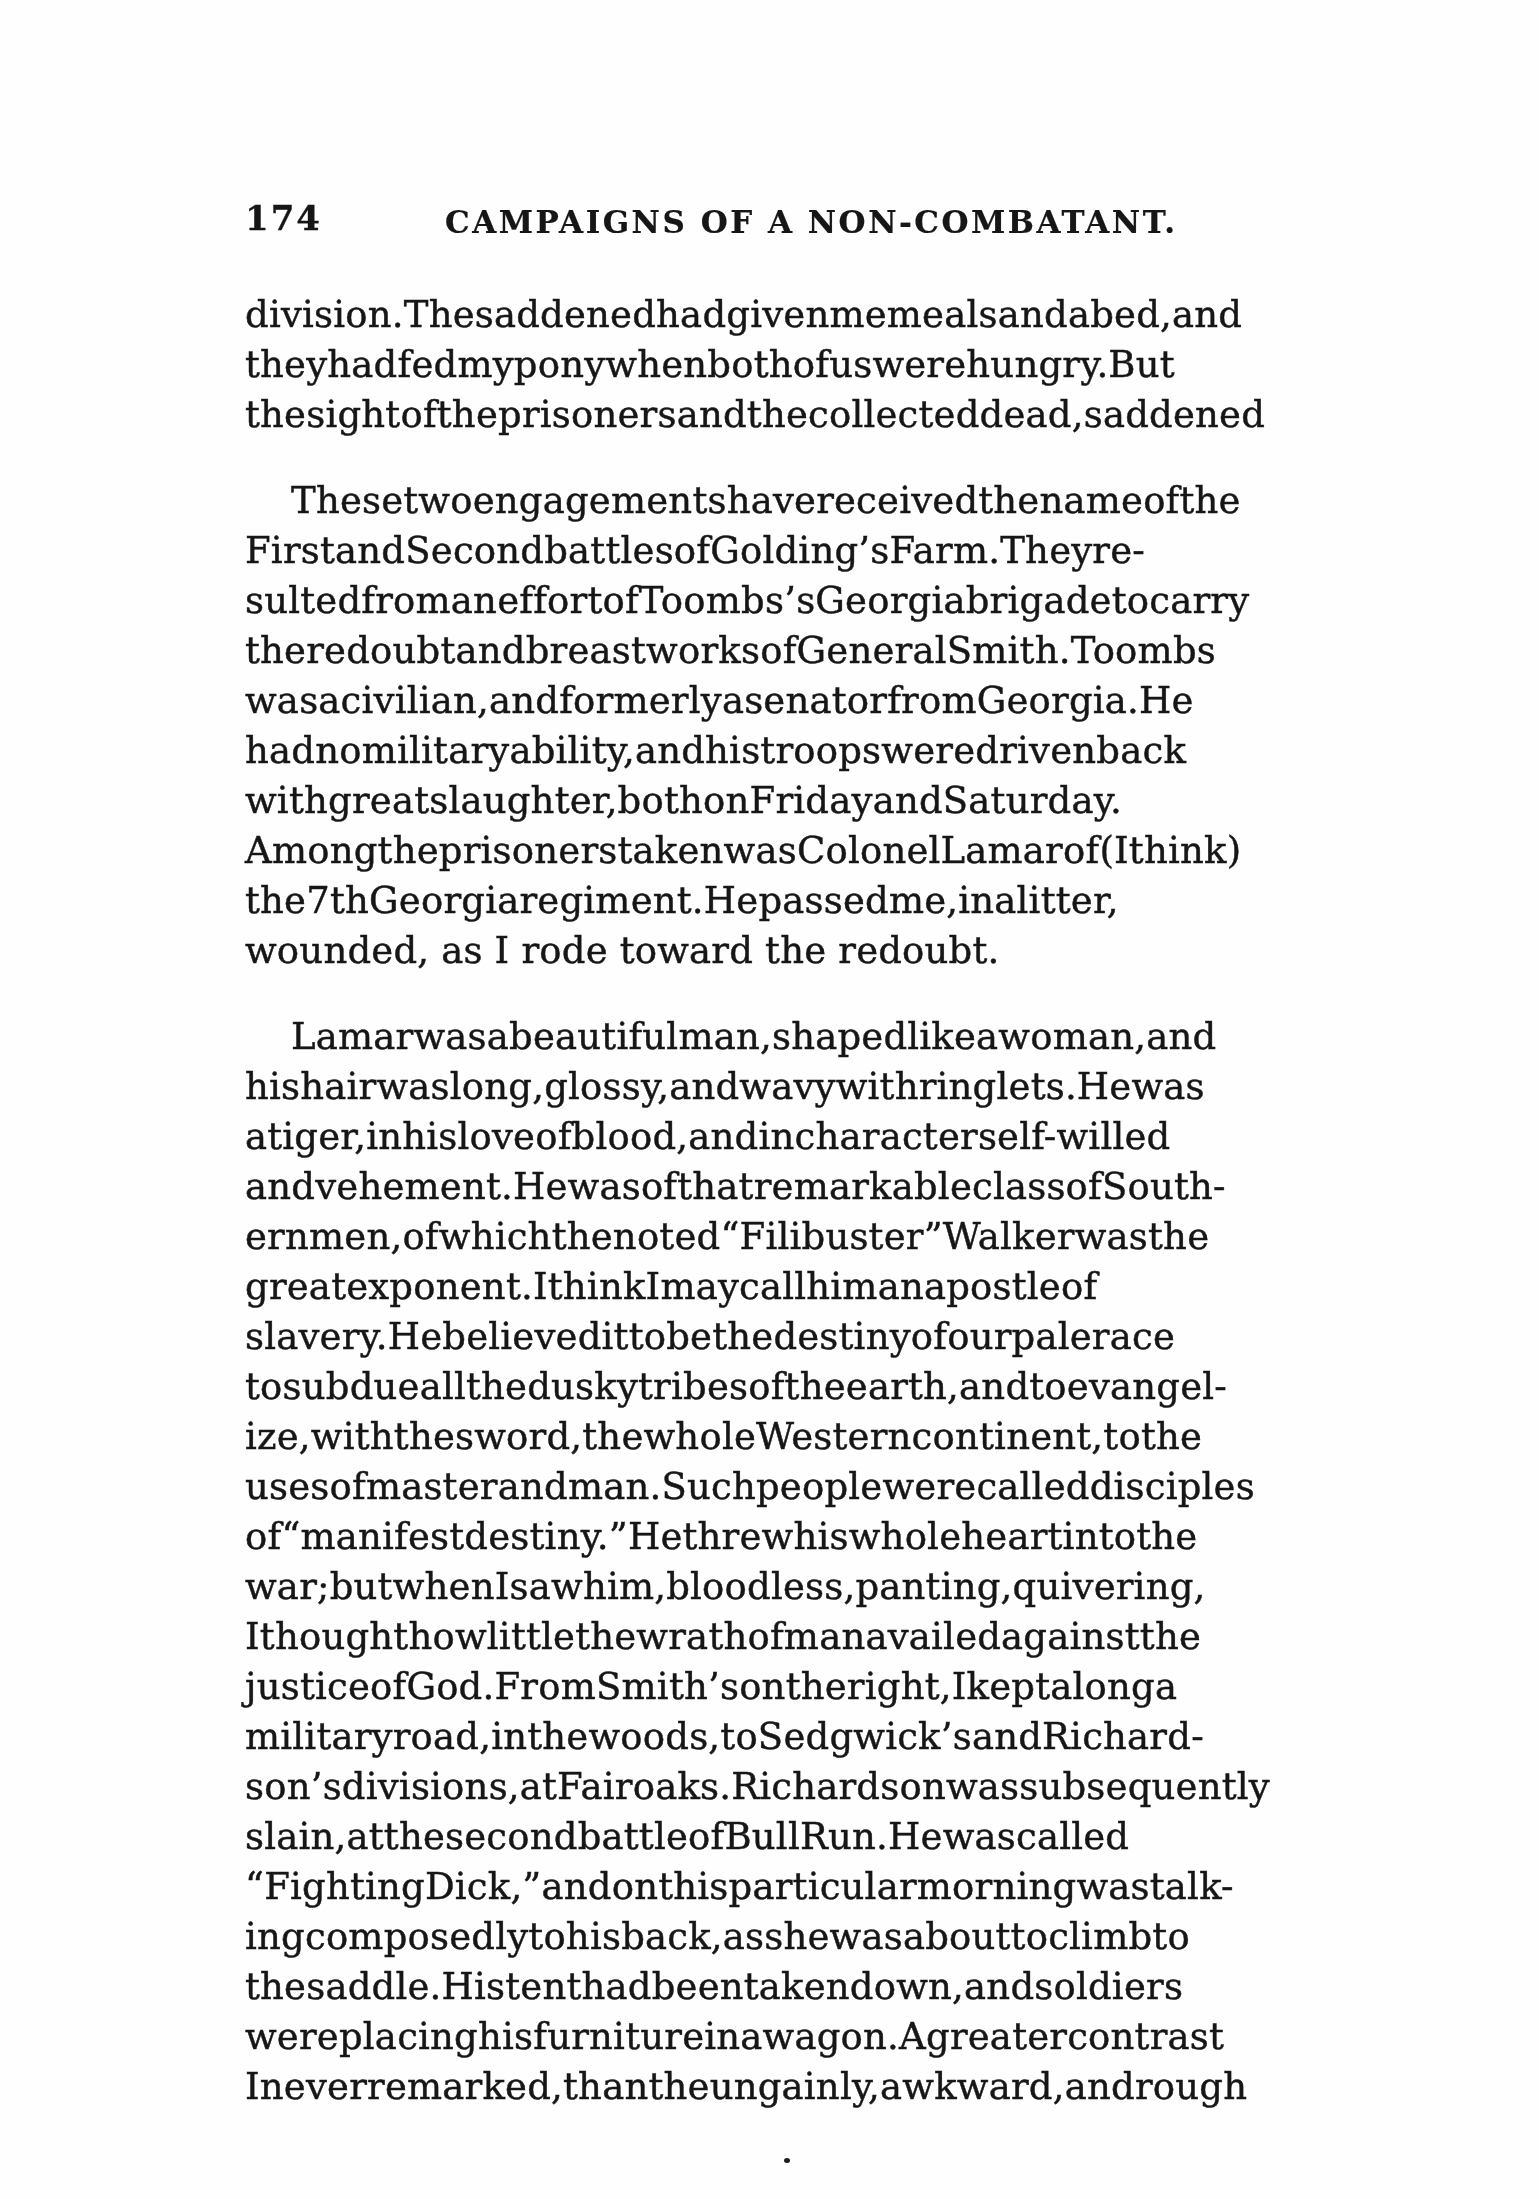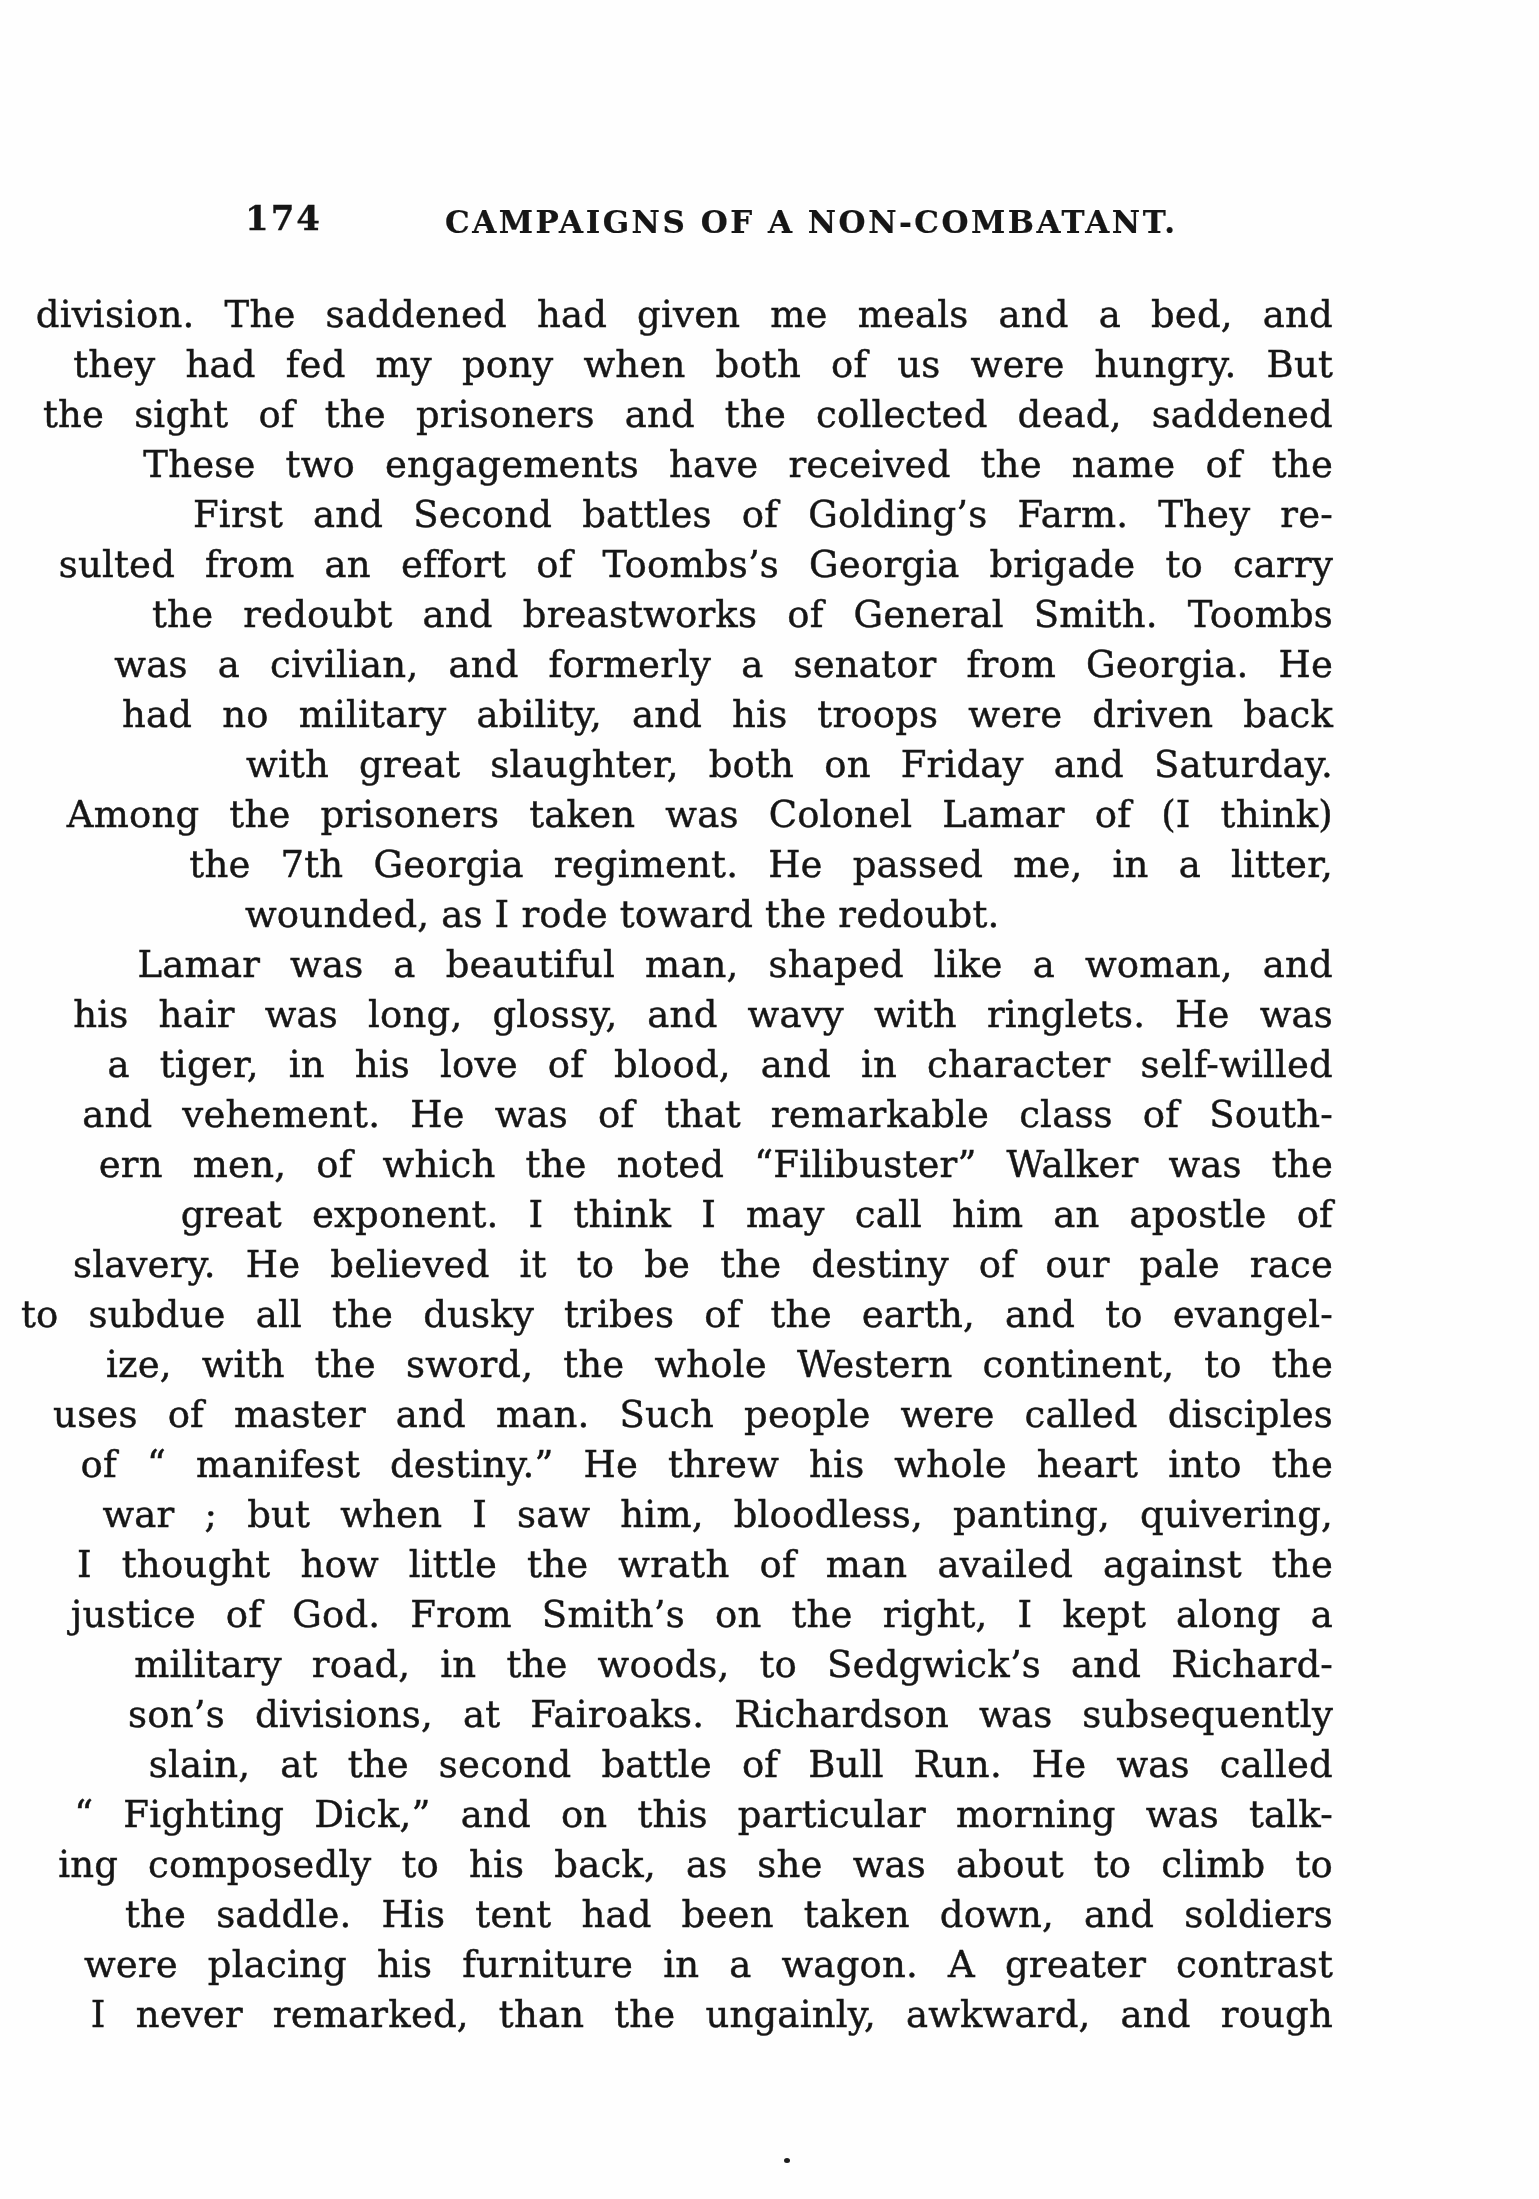--- a/index.html
+++ b/index.html
@@ -42,24 +42,23 @@
   .text-line {
     height: 50px;
     line-height: 50px;
     font-size: 37px;
     white-space: nowrap;
     letter-spacing: 0.2px;
     -webkit-text-stroke: 0.45px #1a1a1a;
   }
   .text-line.justify {
     display: flex;
-    justify-content: flex-end;
-    gap: 30px;
-  }
-  .text-line.indent { padding-left: 46px; }
+    justify-content: flex-start;
+  }
+  .text-line.indent { padding-left: 46px; margin-top: 36px; }
   .text-line .w { display: inline-block; }
   .ink-speck {
     position: absolute;
     left: 784px;
     top: 2158px;
     width: 6px;
     height: 5px;
     background: #1c1c1c;
     border-radius: 50%;
   }

